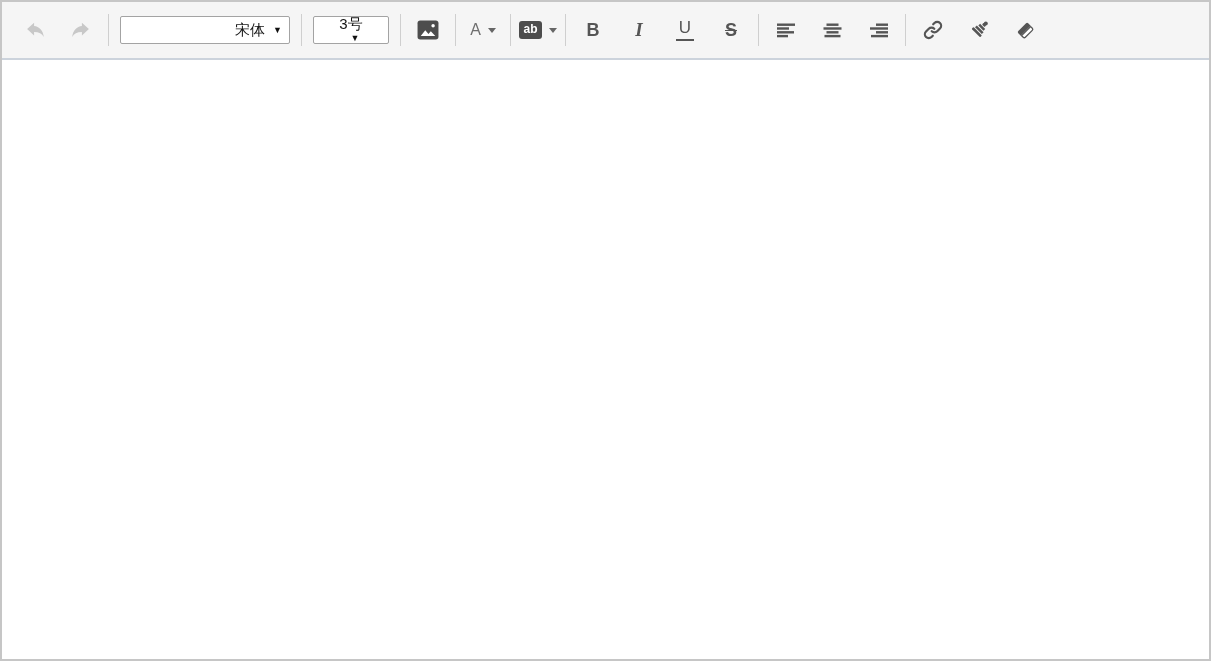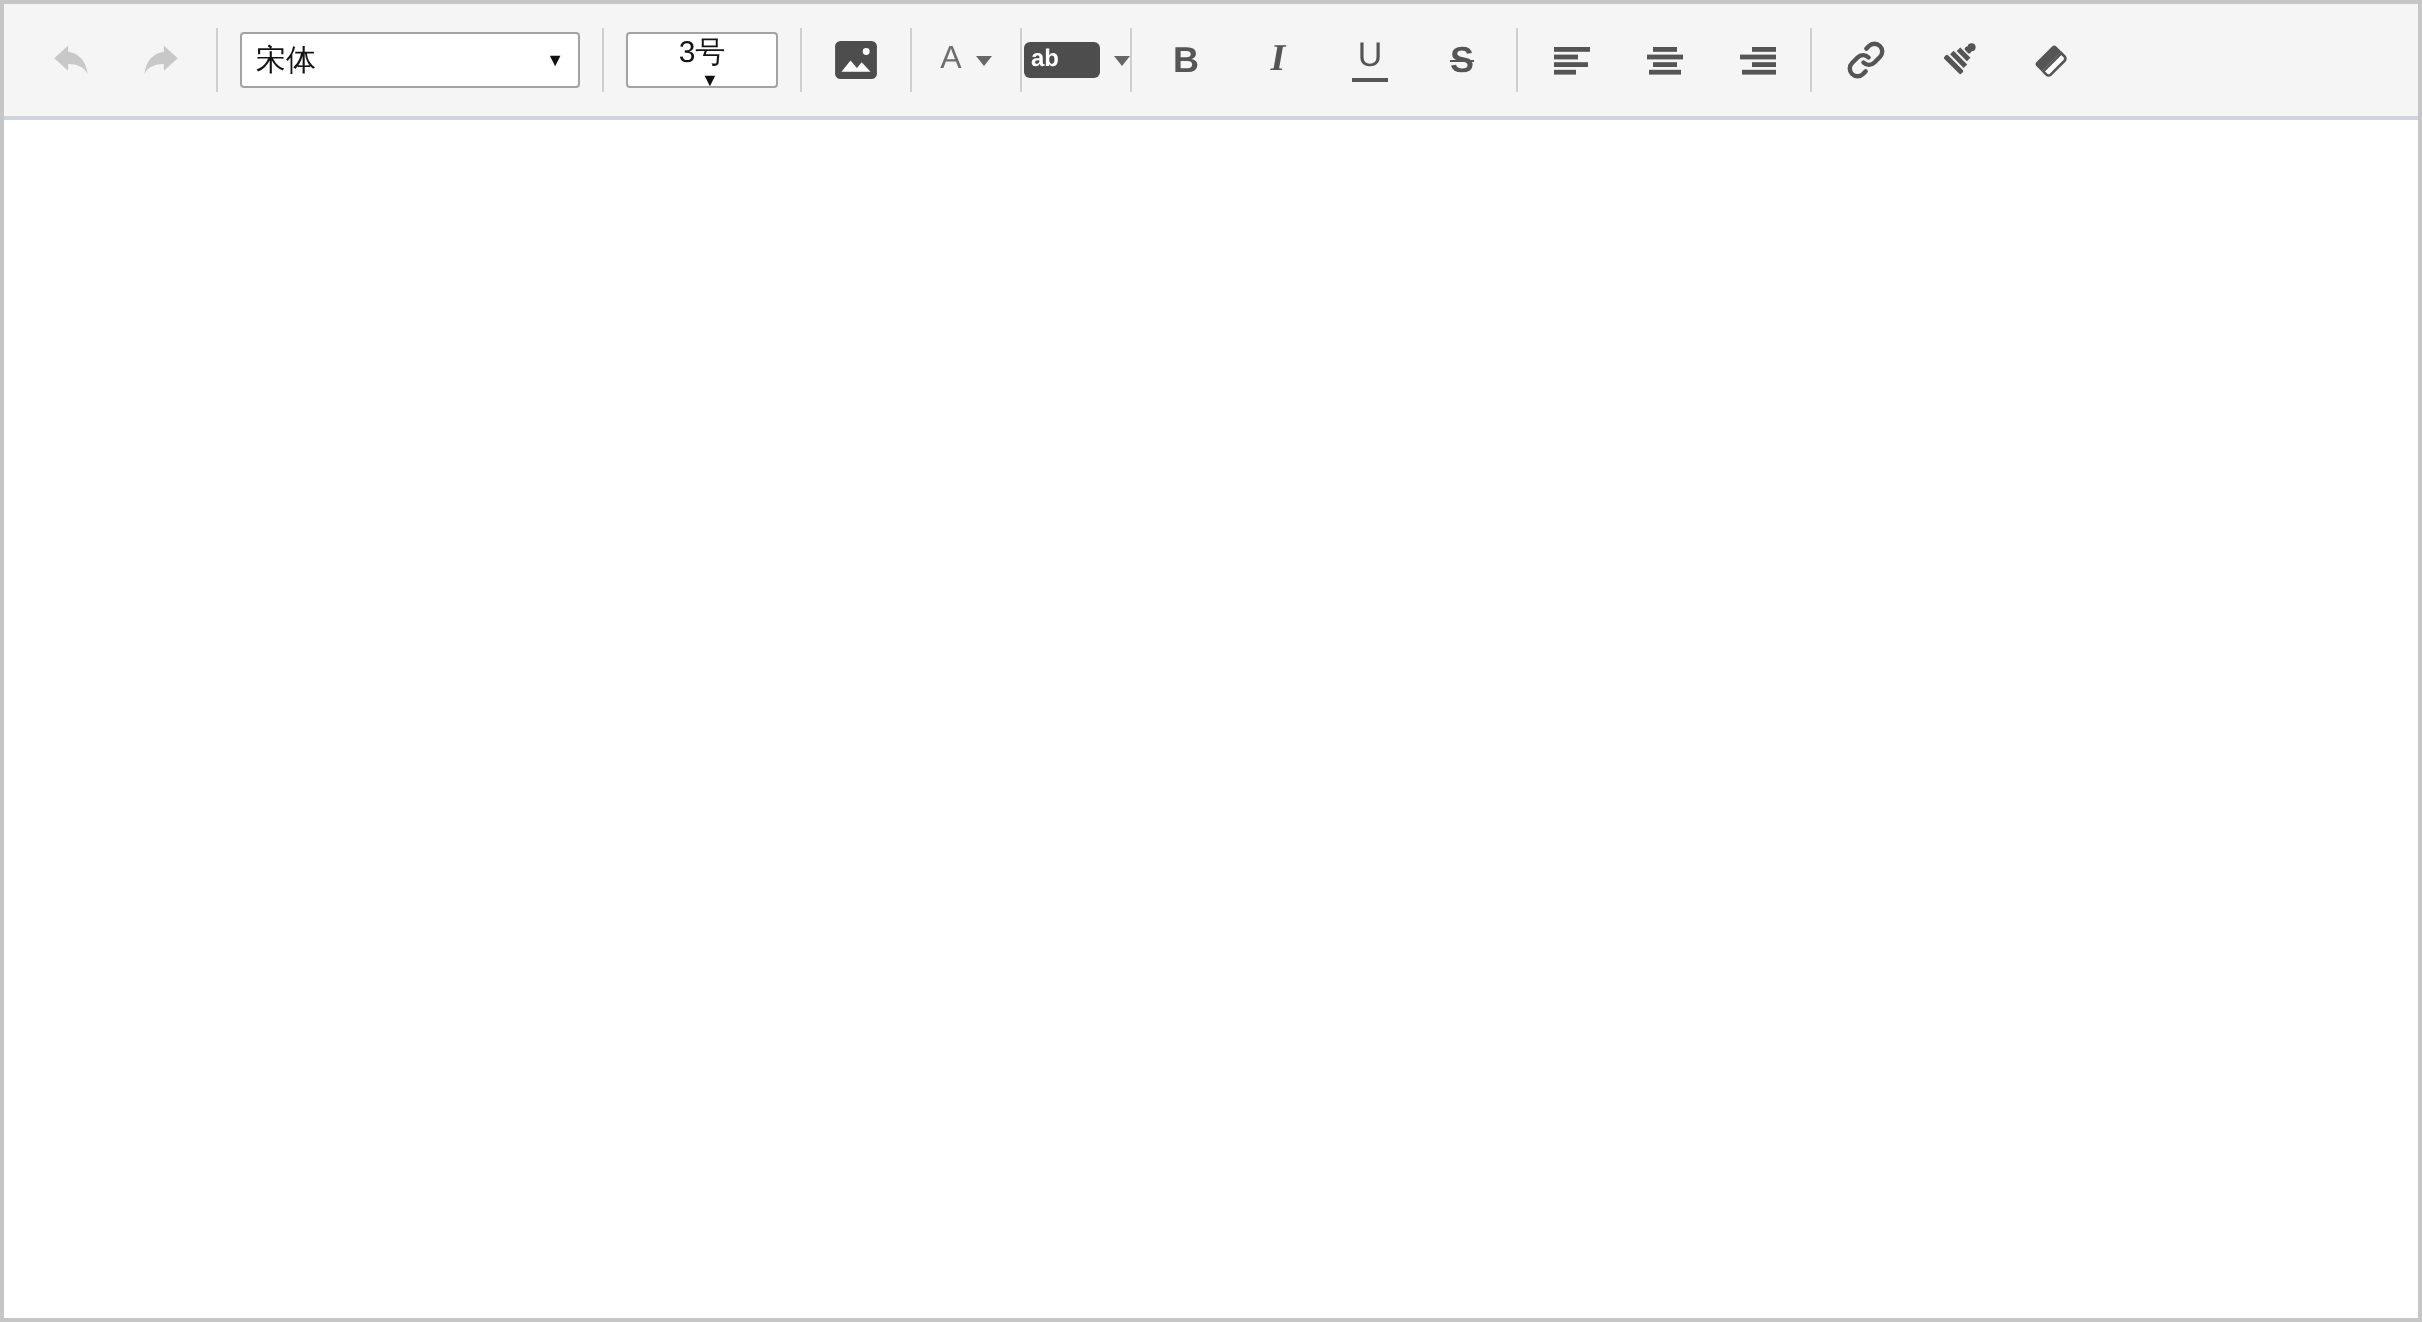--- a/index.html
+++ b/index.html
@@ -48,21 +48,21 @@
     flex: none;
   }
 
   .select-box {
     height: 28px;
     background: #fff;
     border: 1px solid #a3a3a3;
     border-radius: 2px;
     display: flex;
     align-items: center;
-    justify-content: space-between;
+    justify-content: flex-end;
     padding: 0 7px;
     margin: 0 7px;
     cursor: pointer;
     color: #141414;
     font-size: 15px;
   }
   .select-family { width: 170px; }
   .select-size   { width: 76px; flex-direction: column; }
   .select-caret {
     font-size: 9px;
@@ -104,21 +104,21 @@
     border-right: 4px solid transparent;
     border-top: 5px solid #666;
     margin-left: 7px;
   }
   .ab-badge {
     background: #4d4d4d;
     color: #fff;
     font-size: 12px;
     font-weight: 700;
     border-radius: 3px;
-    padding: 2px 20px 3px 4px;
+    padding: 2px 4px 3px 4px;
     line-height: 1.1;
   }
 
   .icon-svg { display: block; }
 
   .content-area {
     flex: 1;
     background: #fff;
     outline: none;
     padding: 12px;

